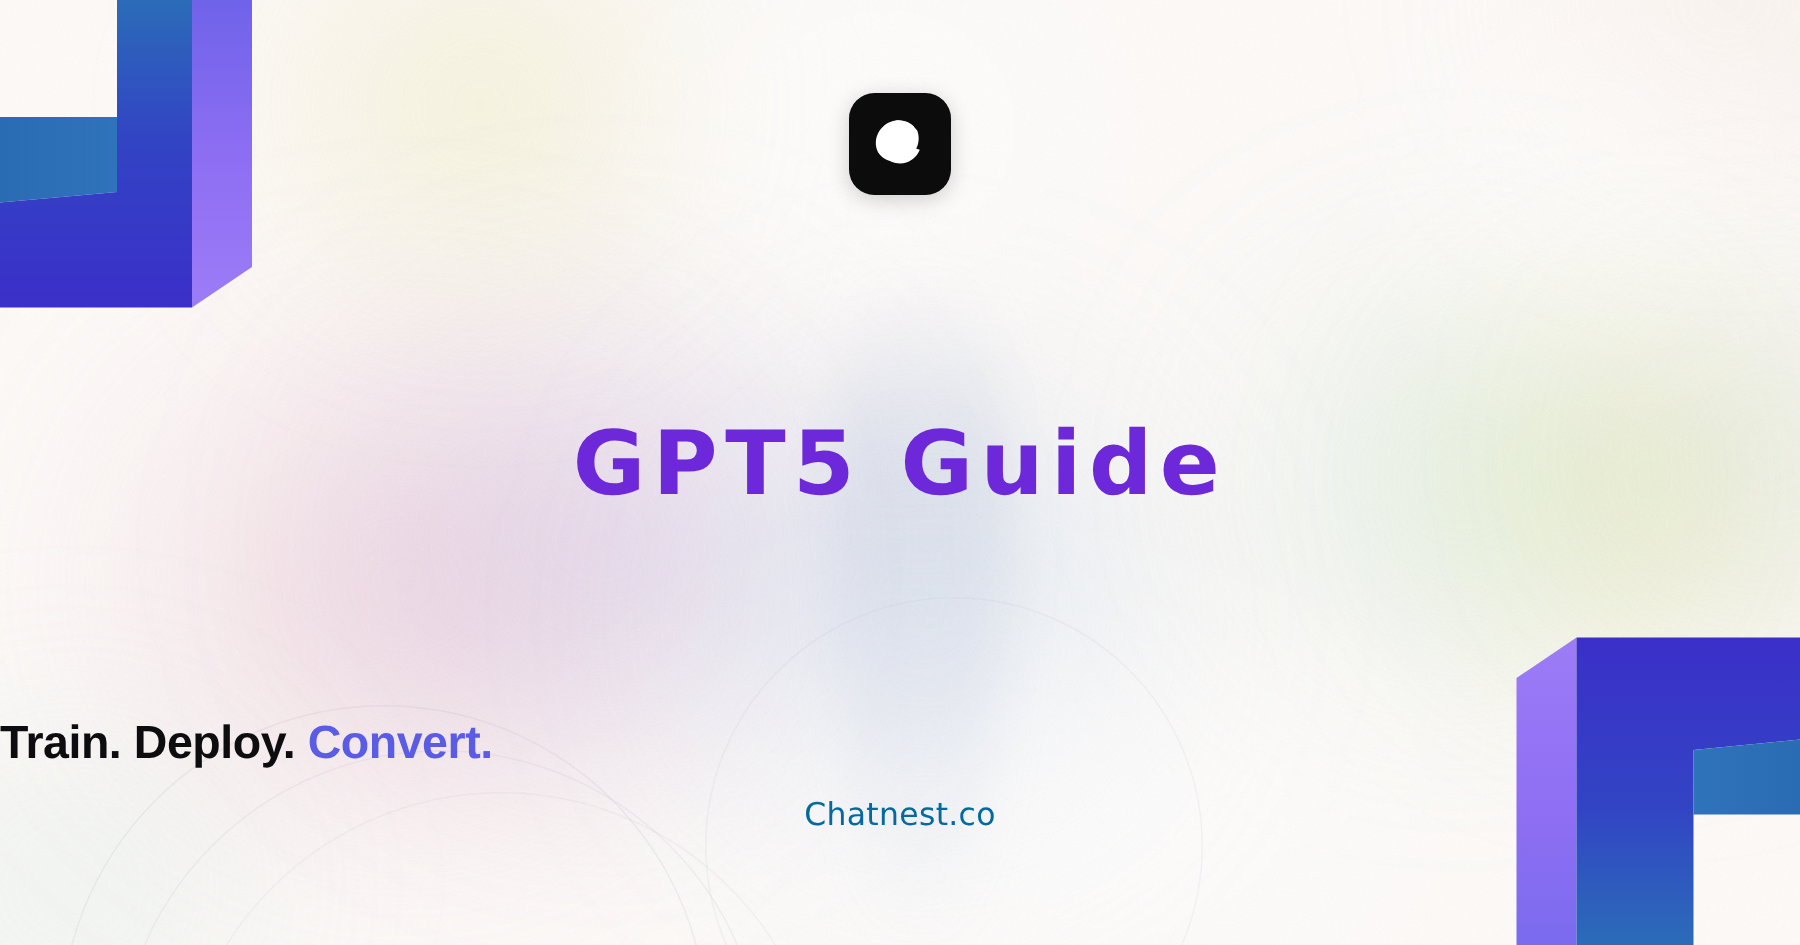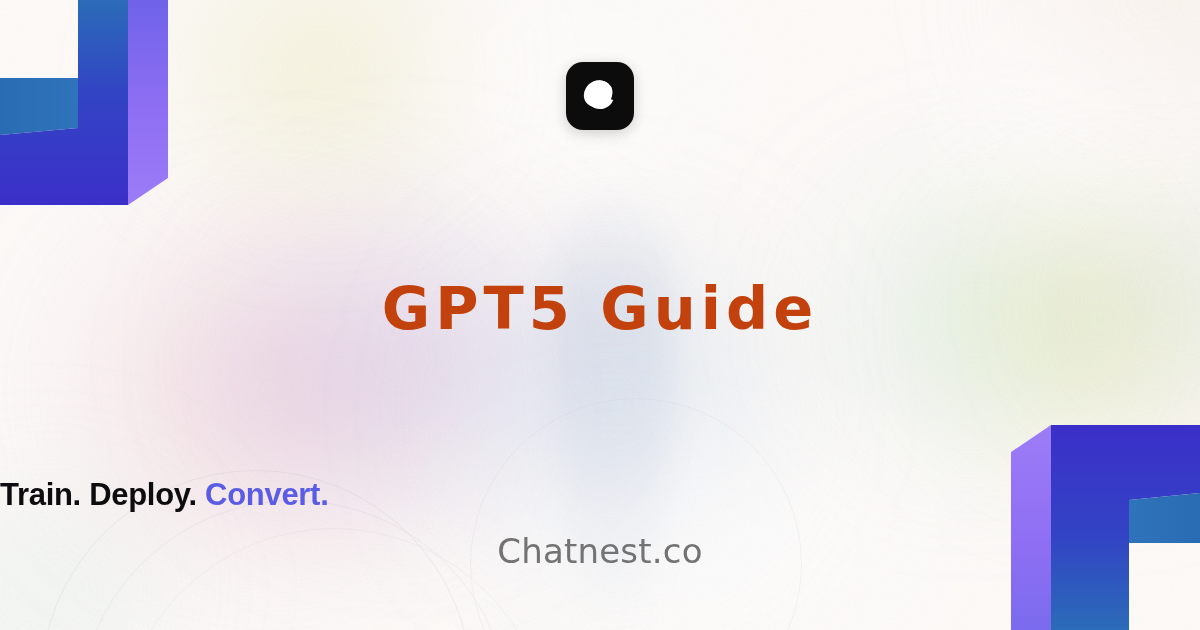--- a/index.html
+++ b/index.html
@@ -157,21 +157,21 @@
   .headline {
     position: absolute;
     top: 278px;
     left: 0;
     right: 0;
     text-align: center;
     font-family: "DejaVu Sans", sans-serif;
     font-size: 59px;
     font-weight: bold;
     letter-spacing: 5px;
-    color: #c2410c;
+    color: #6d28d9;
     line-height: 1.05;
     white-space: nowrap;
   }
 
   .tagline {
     position: absolute;
     top: 477px;
     left: 0;
     right: 0;
     text-align: left;
@@ -184,24 +184,24 @@
   }
   .tagline .accent { color: #5b5ce6; }
 
   .domain {
     position: absolute;
     top: 531px;
     left: 0;
     right: 0;
     text-align: center;
     font-family: "DejaVu Sans", sans-serif;
-    font-size: 34px;
+    font-size: 21px;
     font-weight: normal;
     letter-spacing: 0.2px;
-    color: #737373;
+    color: #0369a1;
     white-space: nowrap;
   }
 </style>
 </head>
 <body>
 
 <div class="og-card">
 
   <div class="bg-base"></div>
 

